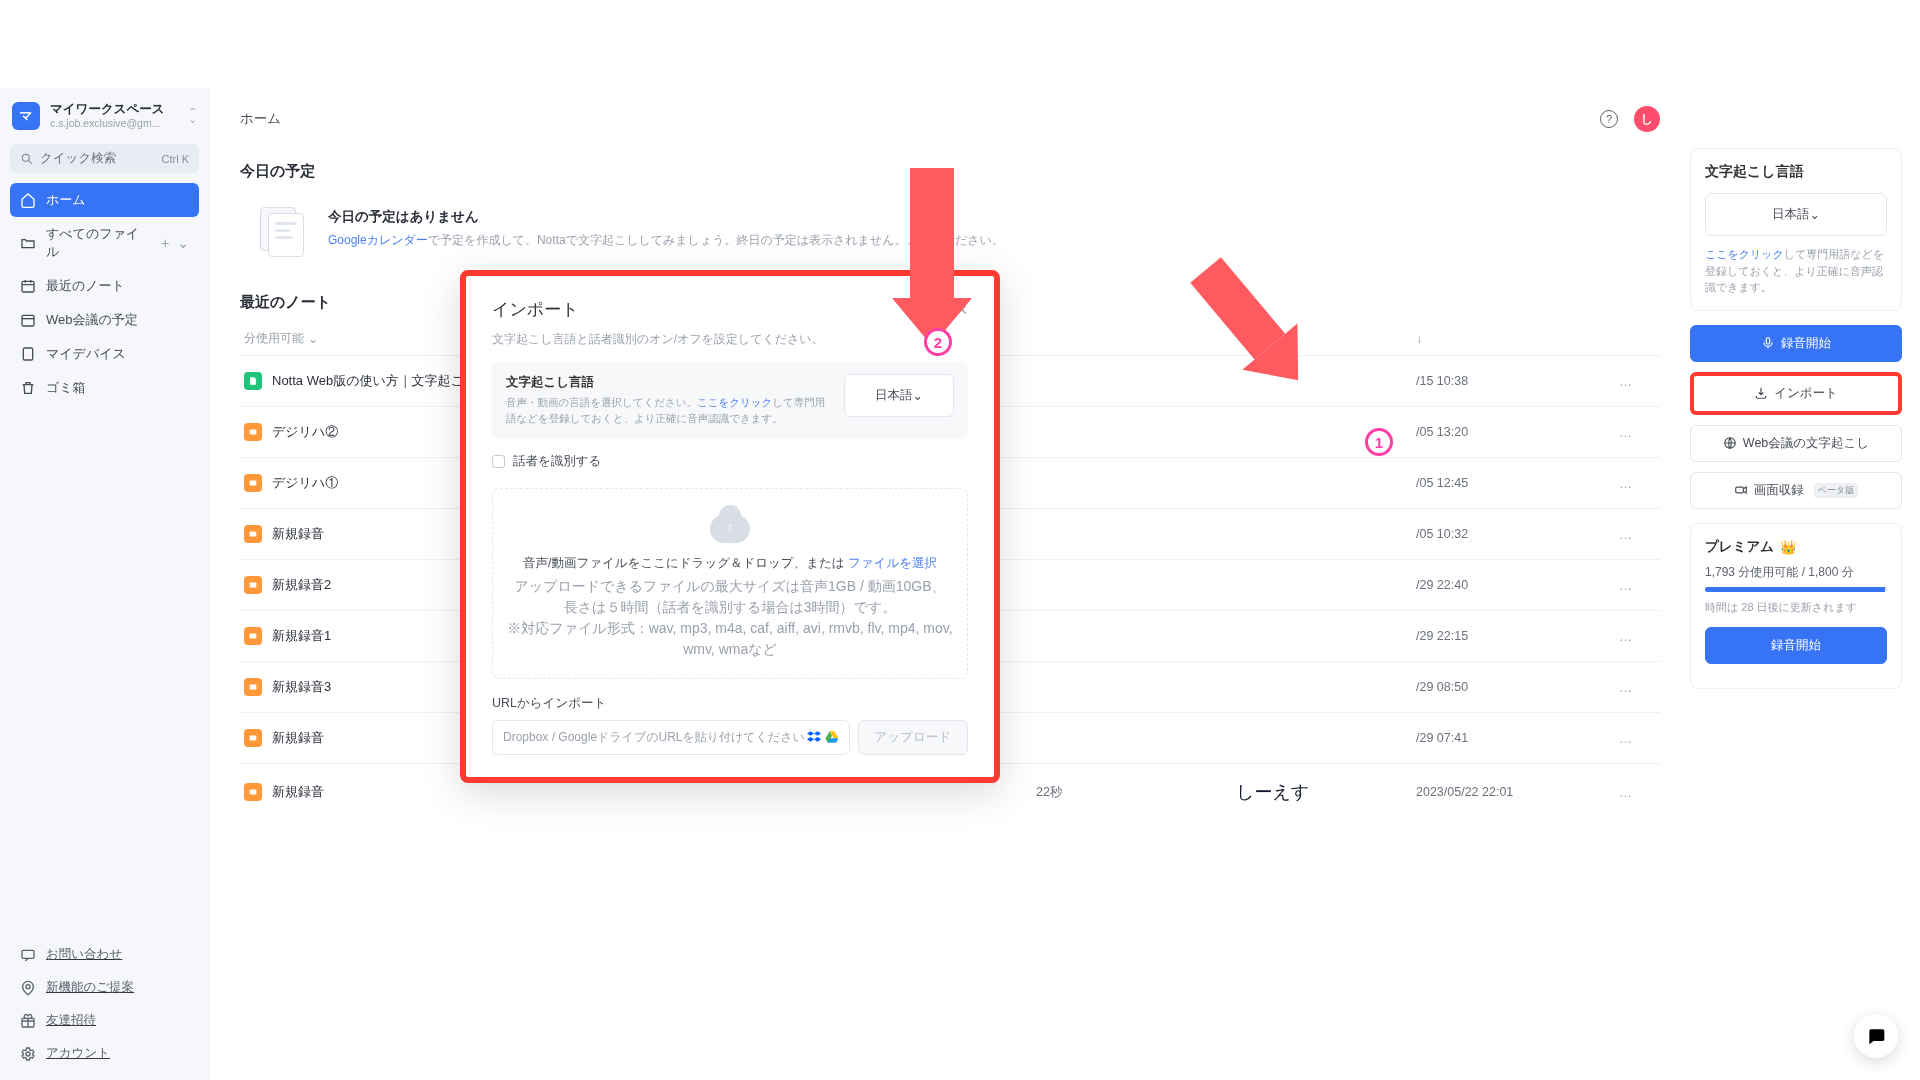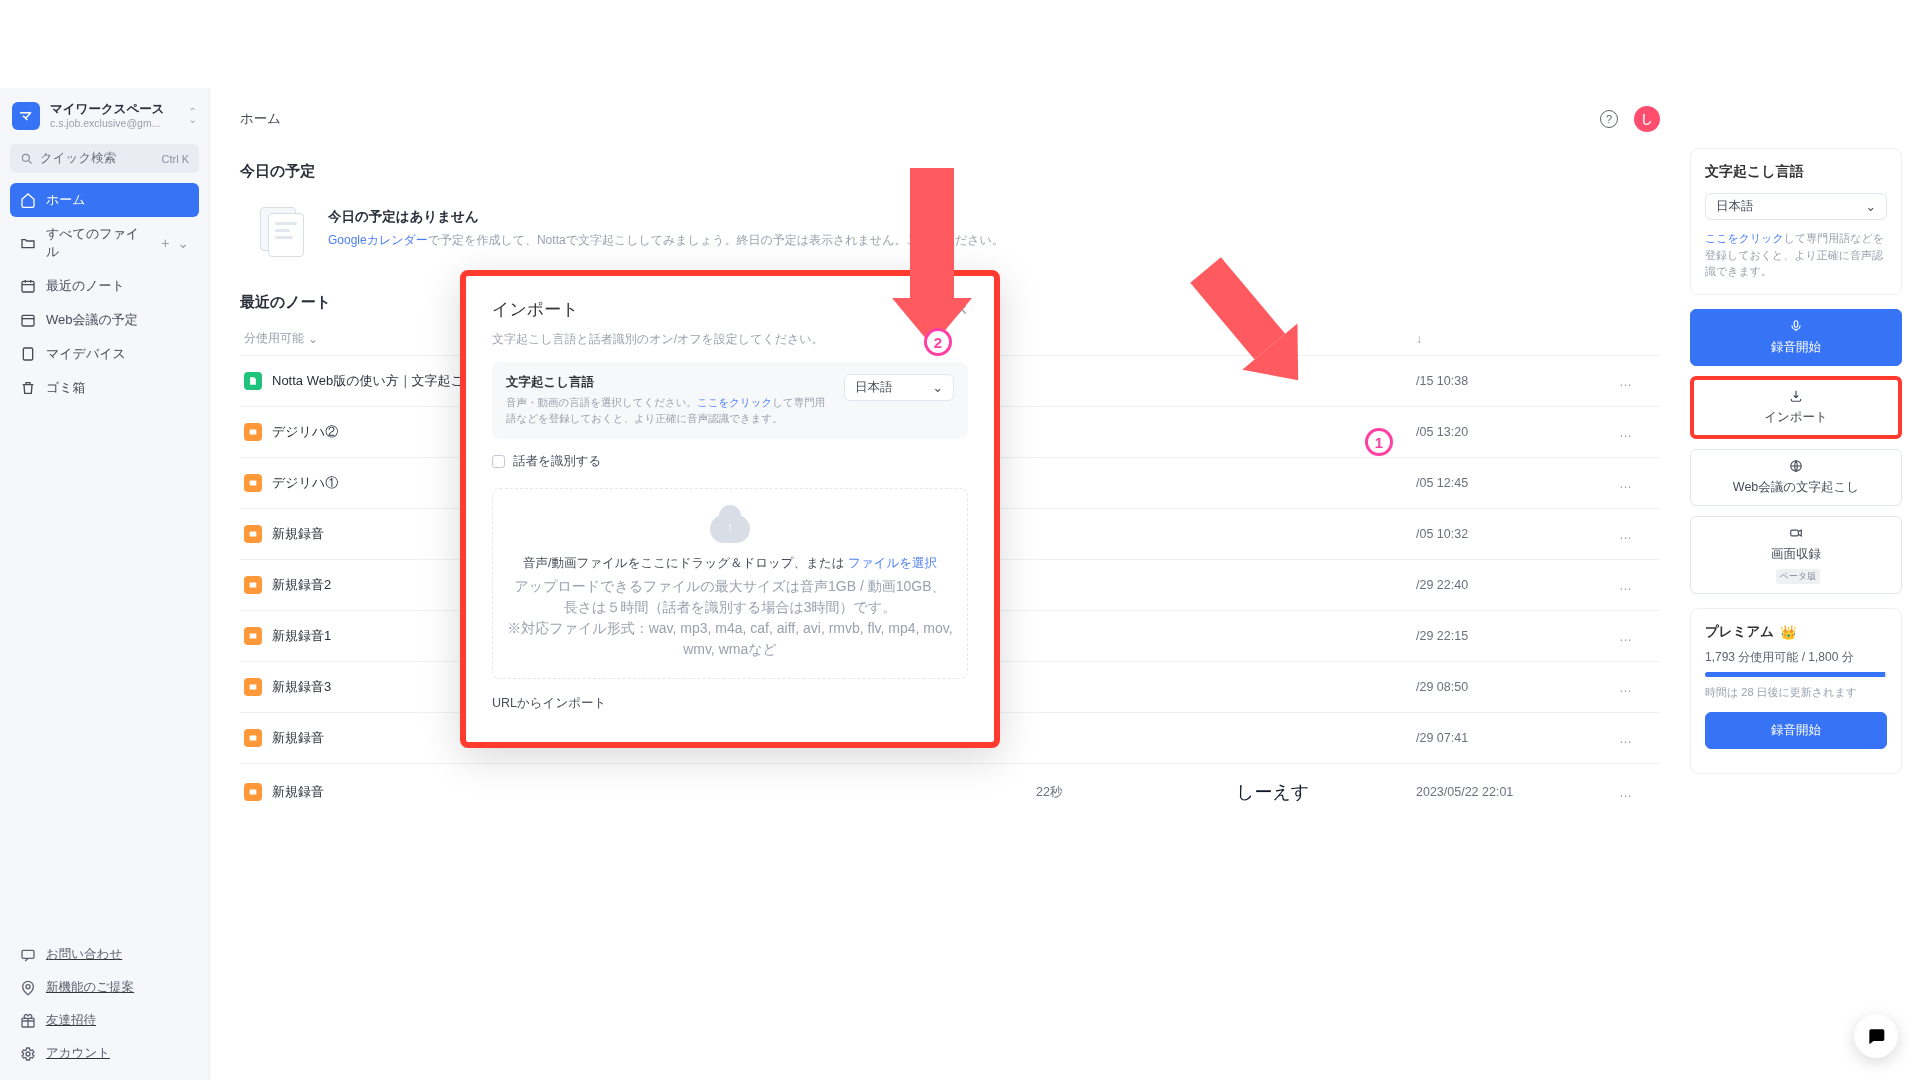--- a/index.html
+++ b/index.html
@@ -49,24 +49,24 @@
 .row .icon svg { width: 10px; height: 10px; fill: #fff; }
 .row .title { flex: 1; white-space: nowrap; overflow: hidden; text-overflow: ellipsis; }
 .row .dur { width: 160px; color: #6a707c; font-size: 12.5px; }
 .row .creator { width: 180px; color: #0f172a; font-size: 18px; margin-left: 40px; }
 .row .date { width: 180px; color: #6a707c; font-size: 12.5px; }
 .row .act { width: 60px; color: #9aa1ad; text-align: center; cursor: pointer; letter-spacing: 1px; }
 .right-pane { width: 230px; padding: 60px 18px 0 0; }
 .panel { border: 1px solid #eef0f4; border-radius: 8px; padding: 14px; margin-bottom: 14px; }
 .panel.no-border { border: none; padding: 0; }
 .panel h4 { font-size: 14px; font-weight: 600; margin-bottom: 12px; }
-.select { border: 1px solid #e2e6ee; border-radius: 6px; padding: 4px 10px; font-size: 12.5px; display: flex; justify-content: space-between; align-items: center; color: #474c57; cursor: pointer; }
+.select { border: 1px solid #e2e6ee; border-radius: 6px; padding: 12px 10px; font-size: 12.5px; display: flex; justify-content: center; align-items: center; color: #474c57; cursor: pointer; }
 .hint { font-size: 11px; color: #9aa1ad; margin-top: 10px; line-height: 1.5; }
 .hint a { color: #4d7ef7; text-decoration: none; }
-.btn { width: 100%; border-radius: 6px; padding: 9px 8px; font-size: 12.5px; display: flex; align-items: center; justify-content: center; gap: 6px; cursor: pointer; border: 1px solid #e2e6ee; background: #fff; color: #474c57; margin-bottom: 10px; flex-direction: column; }
+.btn { width: 100%; border-radius: 6px; padding: 9px 8px; font-size: 12.5px; display: flex; align-items: center; justify-content: center; gap: 6px; cursor: pointer; border: 1px solid #e2e6ee; background: #fff; color: #474c57; margin-bottom: 10px; }
 .btn.primary { background: #3773f5; border-color: #3773f5; color: #fff; }
 .btn svg { width: 14px; height: 14px; }
 .beta { font-size: 9px; background: #eef0f4; color: #8a909c; border-radius: 3px; padding: 1px 4px; margin-left: 4px; }
 .premium-title { display: flex; align-items: center; gap: 6px; font-size: 13.5px; font-weight: 600; }
 .crown { color: #ff9838; }
 .usage-text { font-size: 12px; color: #5c626e; margin: 8px 0 6px; }
 .bar { height: 5px; background: #e2e6ee; border-radius: 3px; overflow: hidden; }
 .bar-fill { height: 100%; background: #3773f5; width: 99%; }
 .renew { font-size: 11px; color: #9aa1ad; margin: 8px 0 12px; }
 .modal { position: absolute; left: 460px; top: 270px; width: 540px; background: #fff; border-radius: 8px; box-shadow: 0 10px 40px rgba(0,0,0,.15); border: 6px solid #ff3b30; padding: 22px 26px; z-index: 10; }
@@ -449,19 +449,35 @@
         <div class="arrow">↑</div>
       </div>
     <div class="dz-main"><span>音声/動画ファイルをここにドラッグ＆ドロップ、または</span> <a href="#">ファイルを選択</a></div>
     <div class="dz-sub">
       <div>アップロードできるファイルの最大サイズは音声1GB / 動画10GB、</div>
       <div>長さは５時間（話者を識別する場合は3時間）です。</div>
       <div>※対応ファイル形式：wav, mp3, m4a, caf, aiff, avi, rmvb, flv, mp4, mov, wmv, wmaなど</div>
     </div>
   </div>
   <div class="url-label">URLからインポート</div>
+  <div class="url-row">
+    <div class="url-input">
+      <span>Dropbox / GoogleドライブのURLを貼り付けてください</span>
+      <span class="provider-icons">
+        <svg width="14" height="14" viewBox="0 0 24 24" fill="#0061ff">
+            <path d="M6 2l6 4-6 4-6-4zM18 2l6 4-6 4-6-4zM6 12l6 4-6 4-6-4zM18 12l6 4-6 4-6-4z"></path>
+          </svg>
+        <svg width="14" height="14" viewBox="0 0 24 24">
+            <path fill="#ffc107" d="M8 2h8l7 12h-8z"></path>
+            <path fill="#2196f3" d="M1 14l4 8h14l4-8z"></path>
+            <path fill="#4caf50" d="M8 2L1 14l4 8 7-12z"></path>
+          </svg>
+      </span>
+    </div>
+    <div class="upload-btn">アップロード</div>
+  </div>
 </div>
 
 <div class="chat-fab">
   <svg viewBox="0 0 24 24" fill="#000">
       <path d="M4 4h16a2 2 0 0 1 2 2v10a2 2 0 0 1-2 2H9l-5 4V6a2 2 0 0 1 2-2z"></path>
     </svg>
 </div>
 
 </body></html>

